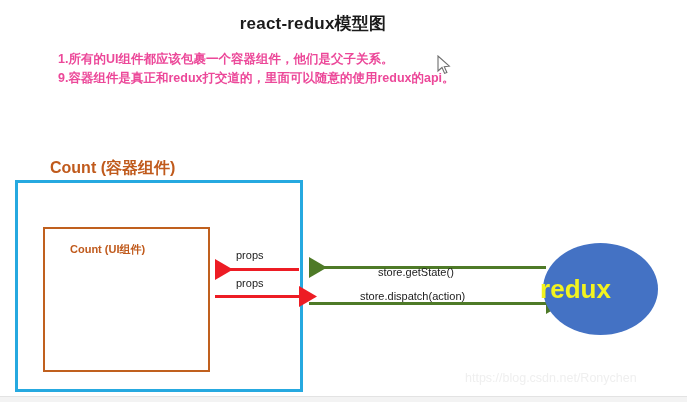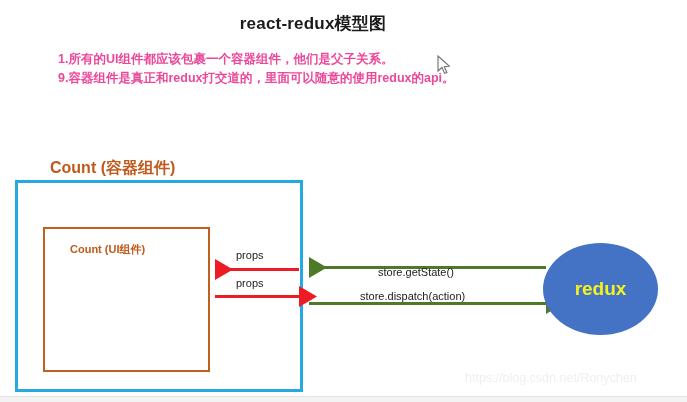--- a/index.html
+++ b/index.html
@@ -129,28 +129,28 @@
     position: absolute;
     left: 543px;
     top: 243px;
     width: 115px;
     height: 92px;
     border-radius: 50%;
     background: #4472C4;
   }
   #redux-text {
     position: absolute;
-    left: 543px;
+    left: 518px;
     top: 243px;
     width: 115px;
     height: 92px;
     display: flex;
     align-items: center;
     justify-content: center;
-    font-size: 19px;
+    font-size: 26px;
     font-weight: bold;
     color: #F3F31E;
   }
 
   
   #watermark {
     position: absolute;
     left: 465px;
     top: 371px;
     font-size: 12.5px;

